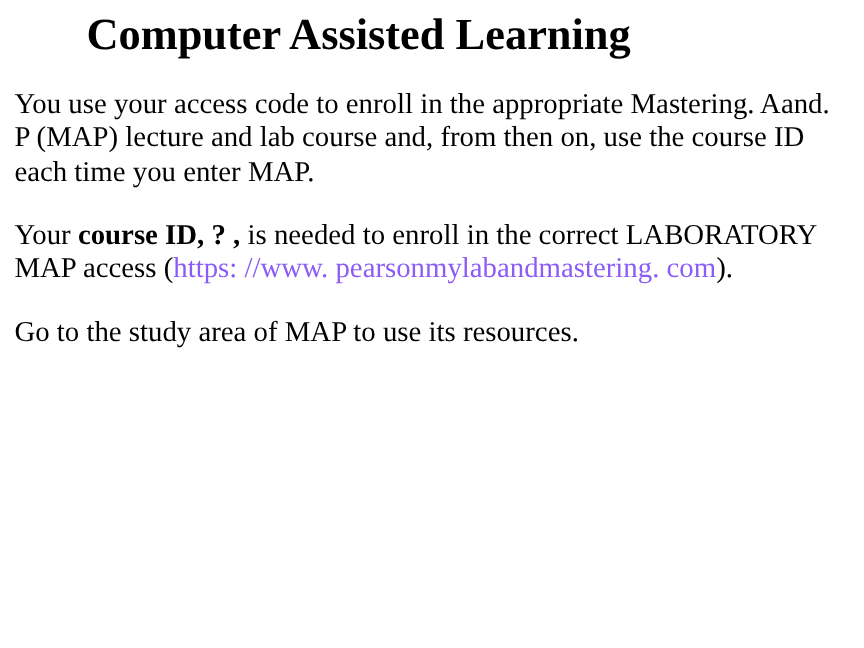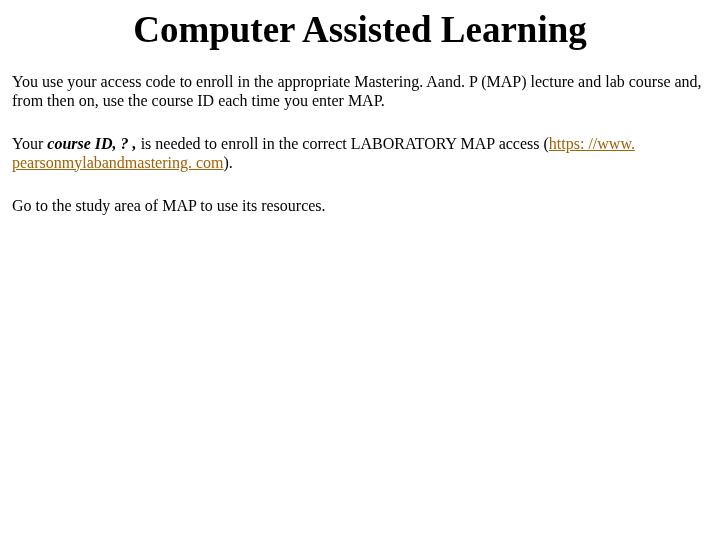--- a/index.html
+++ b/index.html
@@ -11,38 +11,35 @@
       width: 720px;
       height: 540px;
       background: #ffffff;
       font-family: 'Times New Roman', Times, serif;
       color: #000000;
       padding: 8px 12px 12px 12px;
     }
     .title {
       font-size: 37px;
       font-weight: bold;
-      text-align: center;
       margin-bottom: 22px;
       margin-top: 0;
       padding-left: 60px;
       padding-right: 60px;
     }
     .paragraph {
-      font-size: 16px;
+      font-size: 24px;
       line-height: 1.18;
       margin-bottom: 24px;
     }
     .bold {
       font-weight: bold;
-      font-style: italic;
     }
     .link {
-      color: #a16207;
-      text-decoration: underline;
+      color: #8b5cf6;
       text-align: center;
     }
   </style>
 </head>
 <body>
 
 <h1 class="title">Computer Assisted Learning</h1>
 
 <p class="paragraph">You use your access code to enroll in the appropriate Mastering. Aand. P (MAP) lecture and lab course and, from then on, use the course ID each time you enter MAP.</p>
 

